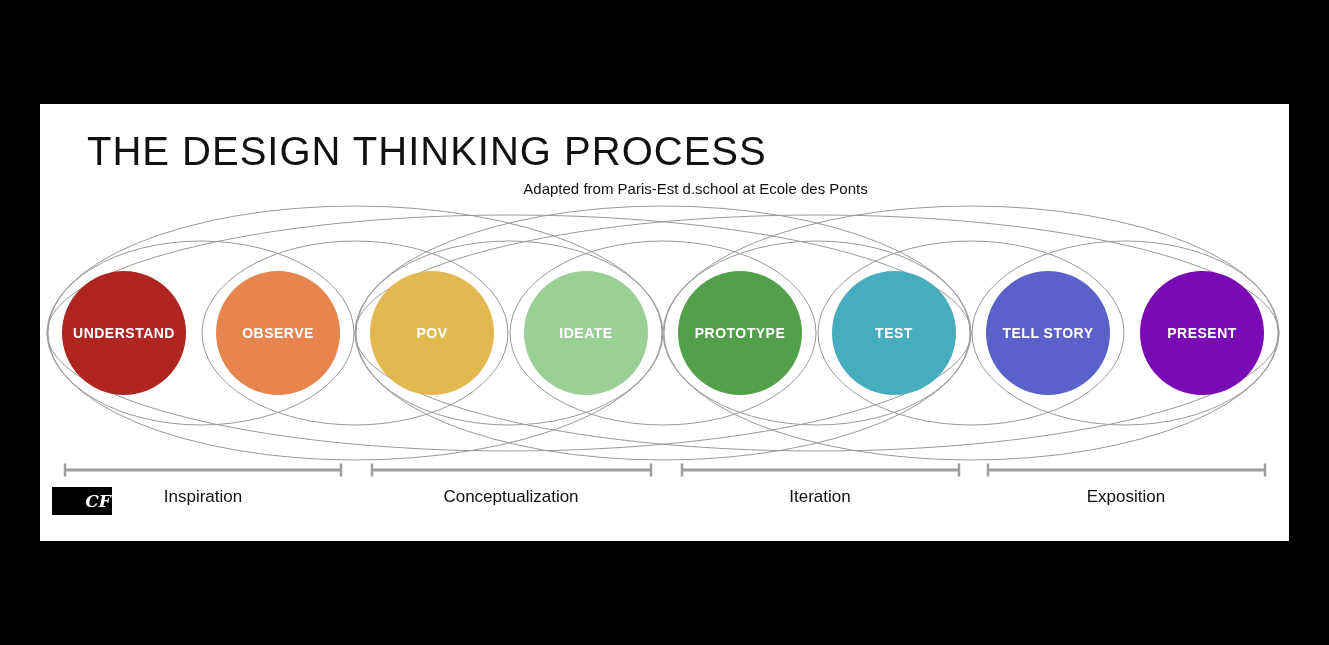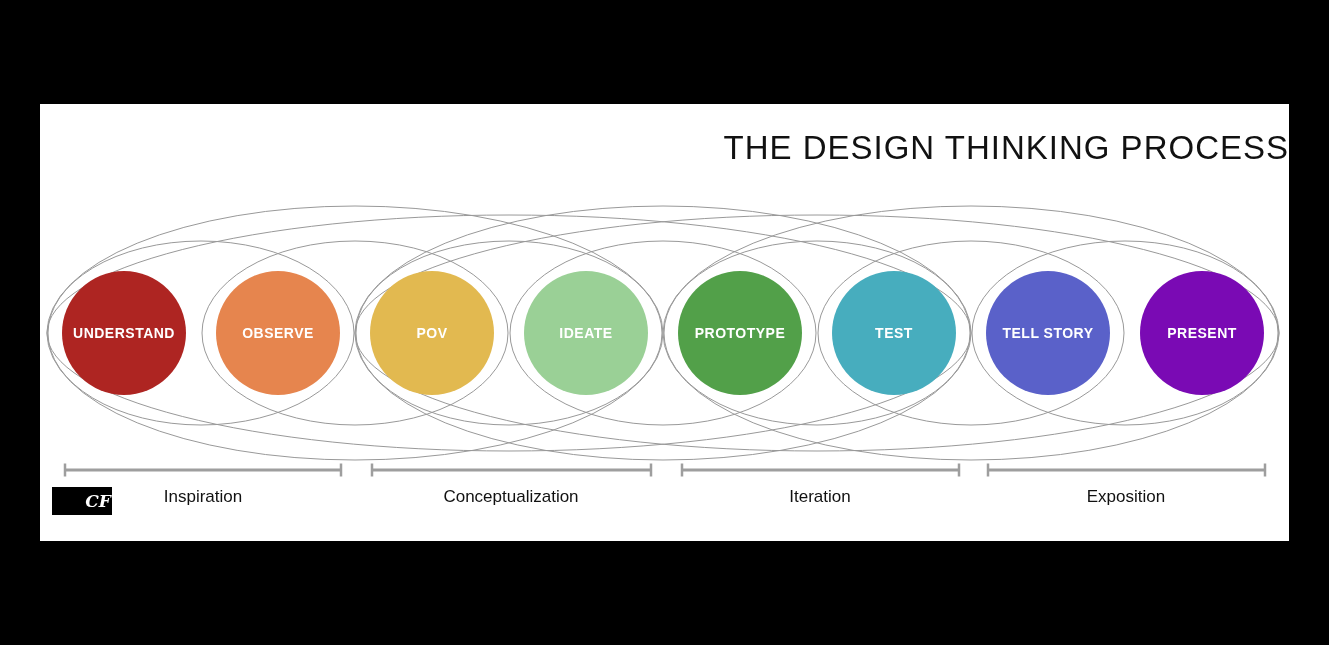--- a/index.html
+++ b/index.html
@@ -1,38 +1,39 @@
 <!DOCTYPE html>
 <html><head>
 <meta charset="utf-8">
 <style>
   html,body{margin:0;padding:0;background:#000;width:1329px;height:645px;overflow:hidden;
             font-family:"Liberation Sans", sans-serif;}
   .card{position:absolute;left:40px;top:104px;width:1249px;height:437px;background:#ffffff;}
-  .title{position:absolute;top:25px;left:0;width:100%;box-sizing:border-box;padding-left:62px;
-         text-align:right;font-size:33px;font-weight:400;letter-spacing:1px;color:#111;}
+  .title{position:absolute;top:25px;left:0;width:100%;box-sizing:border-box;padding-left:47px;
+         text-align:left;font-size:40px;font-weight:400;letter-spacing:1px;color:#111;}
   .subtitle{position:absolute;top:76px;left:0;width:100%;box-sizing:border-box;padding-left:62px;
             text-align:center;font-size:15px;font-weight:400;color:#111;}
   svg.diagram{position:absolute;left:0;top:0;}
   .loop{fill:none;stroke:#999999;stroke-width:1;}
   .stage-label{fill:#ffffff;font-family:"Liberation Sans",sans-serif;font-size:14px;
                font-weight:bold;letter-spacing:0.5px;text-anchor:middle;}
   .phase-label{fill:#111111;font-family:"Liberation Sans",sans-serif;font-size:17px;
                text-anchor:middle;}
   .bracket{stroke:#9e9e9e;}
   .logo{position:absolute;left:12px;top:383px;width:28px;height:28px;background:#000;
         color:#fff;display:flex;align-items:center;justify-content:center;
         font-family:"DejaVu Serif", serif;font-style:italic;font-weight:bold;font-size:17px;padding-left:32px;}
 </style>
 </head>
 <body>
 
 <div class="card">
 
   <div class="title">THE DESIGN THINKING PROCESS</div>
+  <div class="subtitle">Adapted from Paris-Est d.school at Ecole des Ponts</div>
 
   <svg class="diagram" width="1249" height="437" viewBox="0 0 1249 437">
 
     <g>
       <ellipse class="loop" cx="161" cy="229" rx="153" ry="92"></ellipse>
       <ellipse class="loop" cx="315" cy="229" rx="153" ry="92"></ellipse>
       <ellipse class="loop" cx="469" cy="229" rx="153" ry="92"></ellipse>
       <ellipse class="loop" cx="623" cy="229" rx="153" ry="92"></ellipse>
       <ellipse class="loop" cx="777" cy="229" rx="153" ry="92"></ellipse>
       <ellipse class="loop" cx="931" cy="229" rx="153" ry="92"></ellipse>

